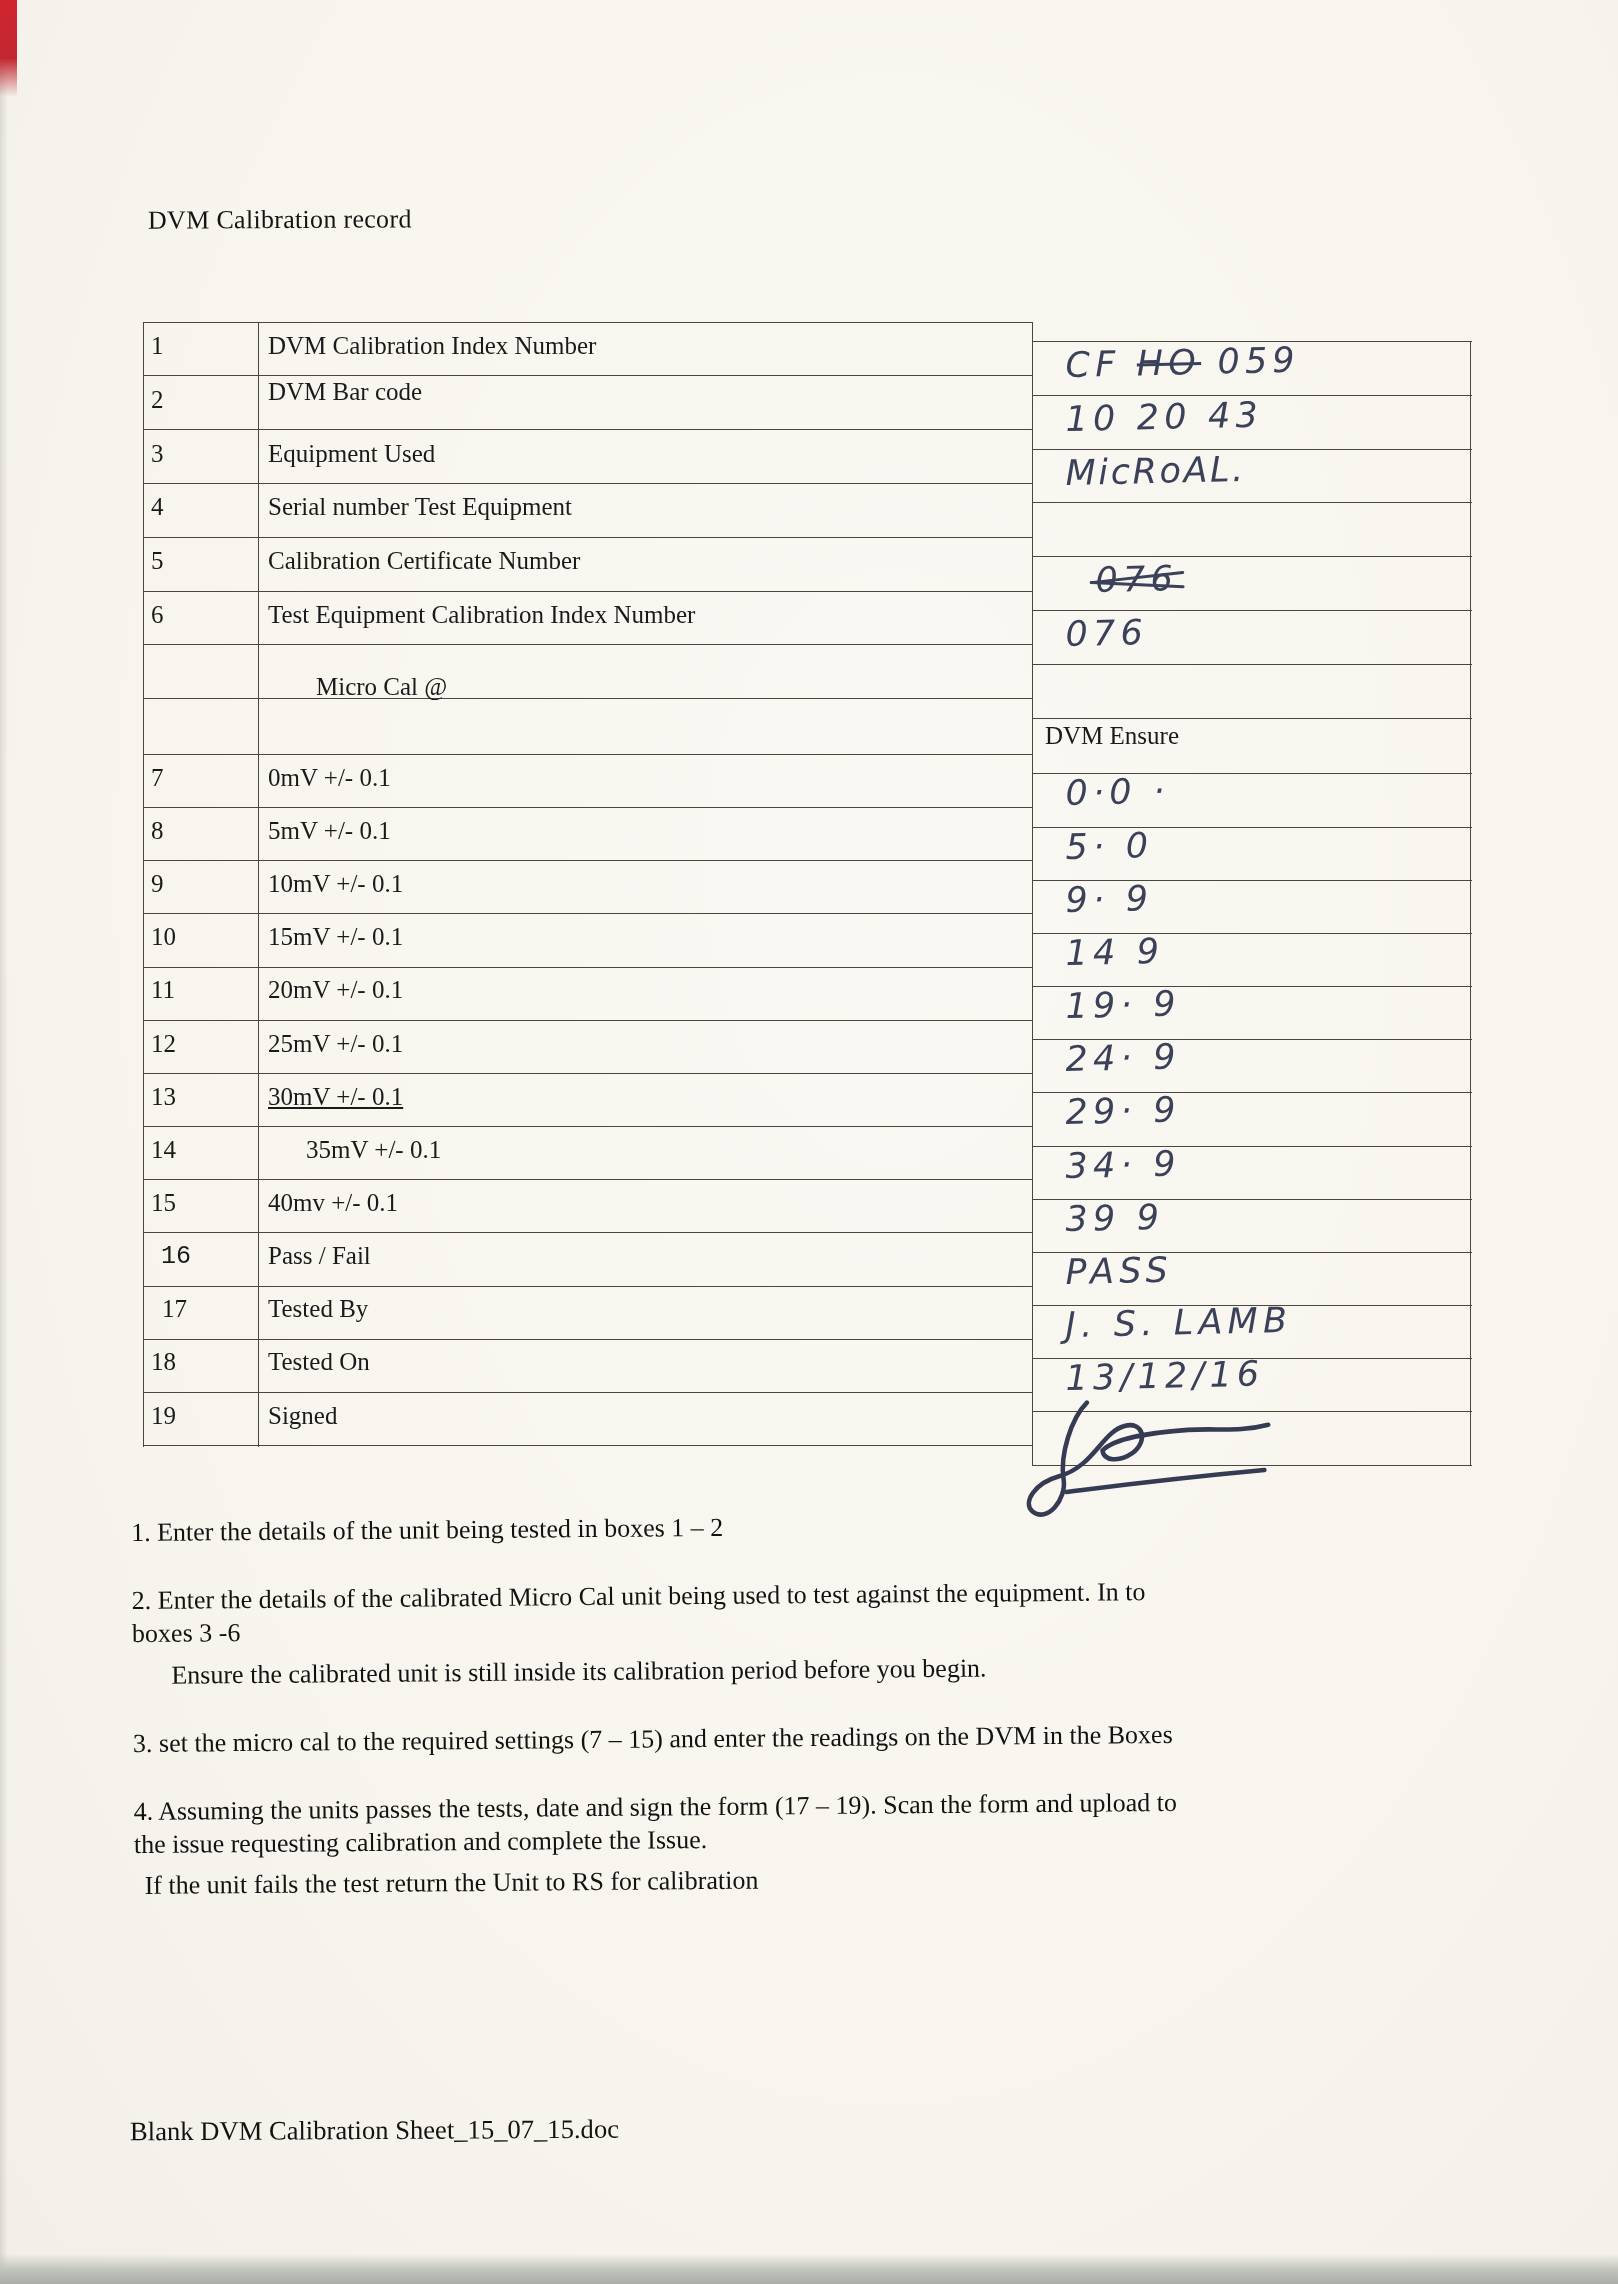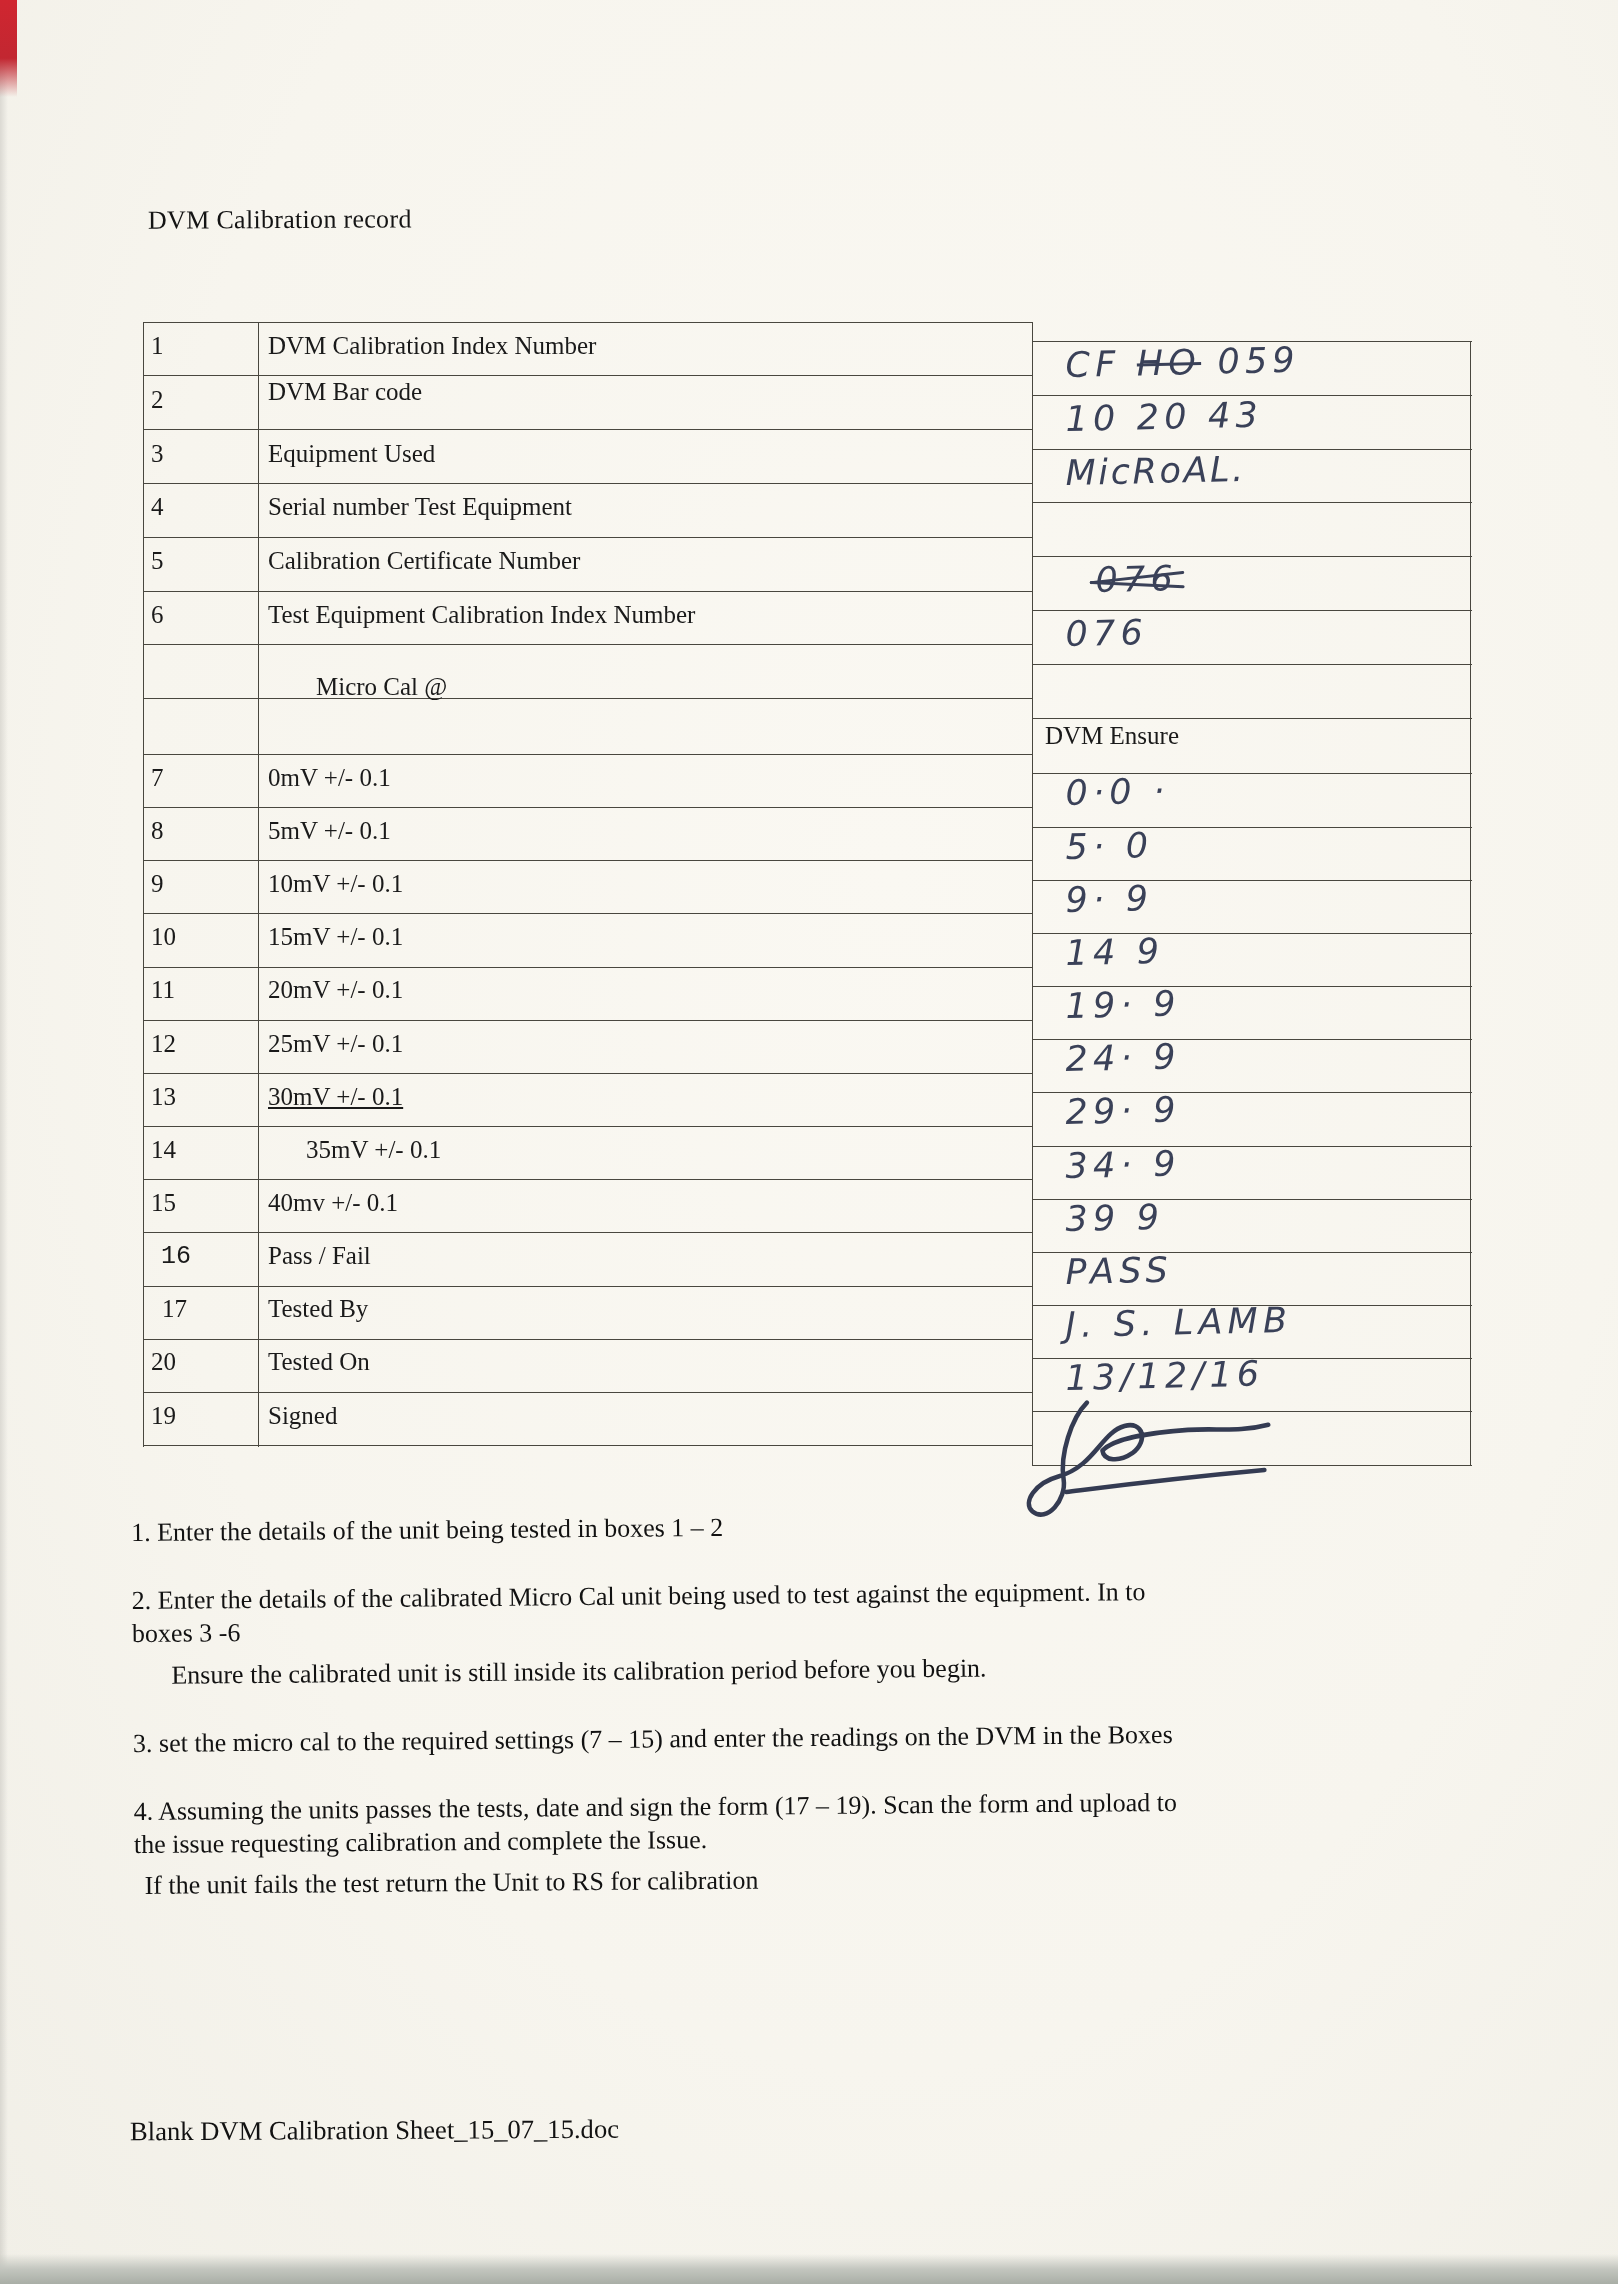--- a/index.html
+++ b/index.html
@@ -152,21 +152,21 @@
       <div class="hand" style="left: 1066px; top: 1146px;"><span>34· 9</span></div>
       <div class="cell" style="left: 151px; top: 1189px;">15</div>
       <div class="cell" style="left: 268px; top: 1189px;">40mv +/- 0.1</div>
       <div class="hand" style="left: 1066px; top: 1199px;"><span>39 9</span></div>
       <div class="cell" style="left: 161px; top: 1242px; font-family: Liberation Mono, monospace;">16</div>
       <div class="cell" style="left: 268px; top: 1242px;">Pass / Fail</div>
       <div class="hand" style="left: 1066px; top: 1252px;"><span>PASS</span></div>
       <div class="cell" style="left: 162px; top: 1295px;">17</div>
       <div class="cell" style="left: 268px; top: 1295px;">Tested By</div>
       <div class="hand" style="left: 1066px; top: 1305px;"><span>J. S. LAMB</span></div>
-      <div class="cell" style="left: 151px; top: 1348px;">20</div>
+      <div class="cell" style="left: 151px; top: 1348px;">18</div>
       <div class="cell" style="left: 268px; top: 1348px;">Tested On</div>
       <div class="hand" style="left: 1066px; top: 1358px;"><span>13/12/16</span></div>
       <div class="cell" style="left: 151px; top: 1402px;">19</div>
       <div class="cell" style="left: 268px; top: 1402px;">Signed</div>
     </div>
 
   <svg class="signature" viewBox="0 0 440 236">
     <path d="M128 38 C104 62 86 118 92 156 C97 188 66 224 44 206 C28 192 48 162 84 152 C140 136 150 84 186 74 C214 66 224 96 198 116 C178 130 154 128 152 112 C168 94 226 84 284 80 C330 77 362 84 408 72"></path>
     <path d="M96 176 C160 168 250 156 402 142"></path>
   </svg>

